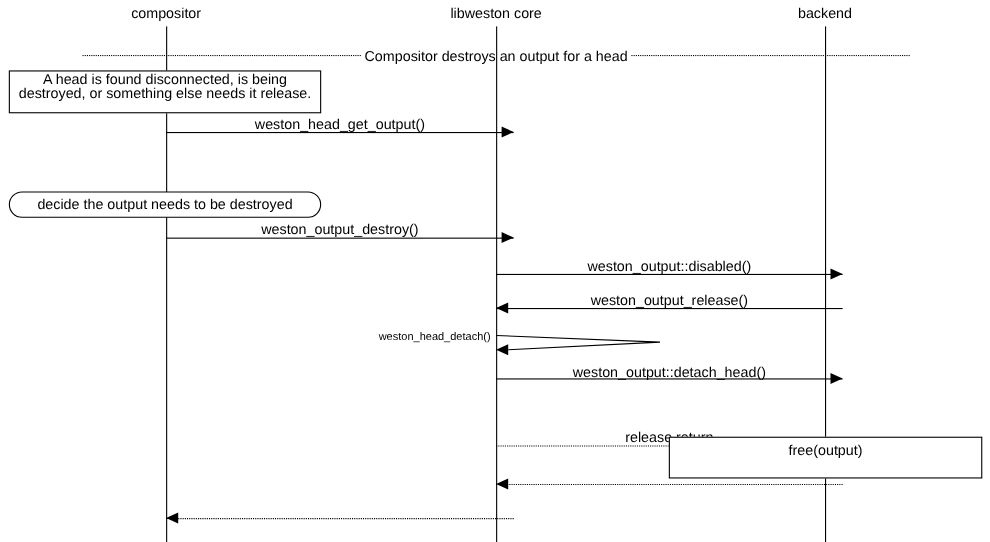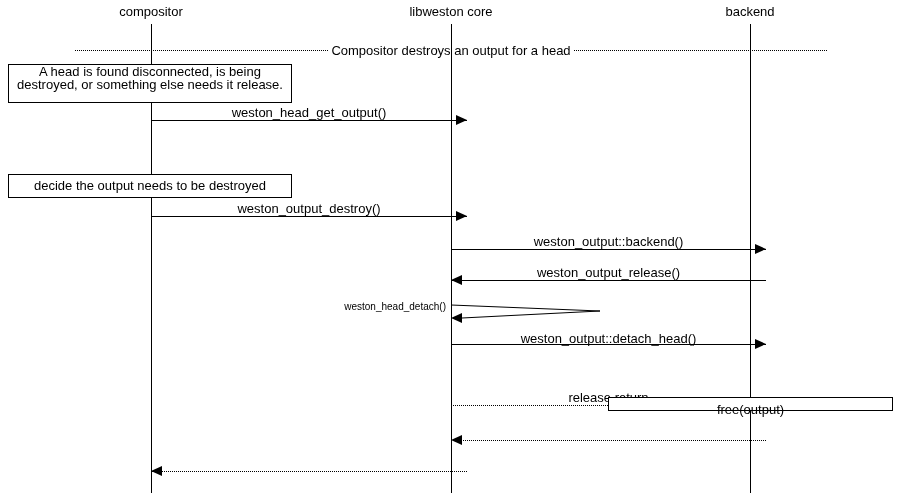--- a/index.html
+++ b/index.html
@@ -18,22 +18,22 @@
   }
   .divider .dots { flex:1; height:0; border-top:1px dotted #000; }
   .divider .divider-label {
     padding:0 3px; font-size:13px; line-height:15px; white-space:nowrap;
   }
   .note {
     position:absolute; background:#fff; border:1px solid #000;
     font-size:13px; text-align:center; box-sizing:border-box; z-index:3;
   }
   .note.n1 { left:8px;  top:64px;  width:284px; height:39px; line-height:12.5px; padding-top:1px; }
-  .note.n2 { left:8px;  top:174px; width:284px; height:24px; line-height:22px; }
-  .note.n3 { left:608px; top:397px; width:285px; height:14px; line-height:24px; }
+  .note.n2 { left:8px;  top:174px; width:284px; height:24px; line-height:22px;border-radius:12px; }
+  .note.n3 { left:608px; top:397px; width:285px; height:38px; line-height:24px; }
   .msg { position:absolute; height:18px; z-index:2;padding-left:16px; }
   .msg .lbl {
     position:absolute; left:0; right:0; bottom:2px;
     font-size:13px; line-height:13px; text-align:center; white-space:nowrap;
   }
   .msg .line { position:absolute; left:0; right:0; bottom:0; height:0; }
   .msg .line.solid  { border-top:1px solid  #000; }
   .msg .line.dotted { border-top:1px dotted #000; }
   .arrow { position:absolute; width:0; height:0; top:calc(100% - 6px);
            border-top:5px solid transparent; border-bottom:5px solid transparent; }
@@ -75,21 +75,21 @@
   </div>
 
 
   <div class="msg" style="left:151px; top:199px; width:300px;">
     <div class="lbl">weston_output_destroy()</div>
     <div class="line solid"></div>
     <div class="arrow right"></div>
   </div>
 
   <div class="msg" style="left:451px; top:232px; width:299px;">
-    <div class="lbl">weston_output::backend()</div>
+    <div class="lbl">weston_output::disabled()</div>
     <div class="line solid"></div>
     <div class="arrow right"></div>
   </div>
 
   <div class="msg" style="left:451px; top:263px; width:299px;">
     <div class="lbl">weston_output_release()</div>
     <div class="line solid"></div>
     <div class="arrow left"></div>
   </div>
 

